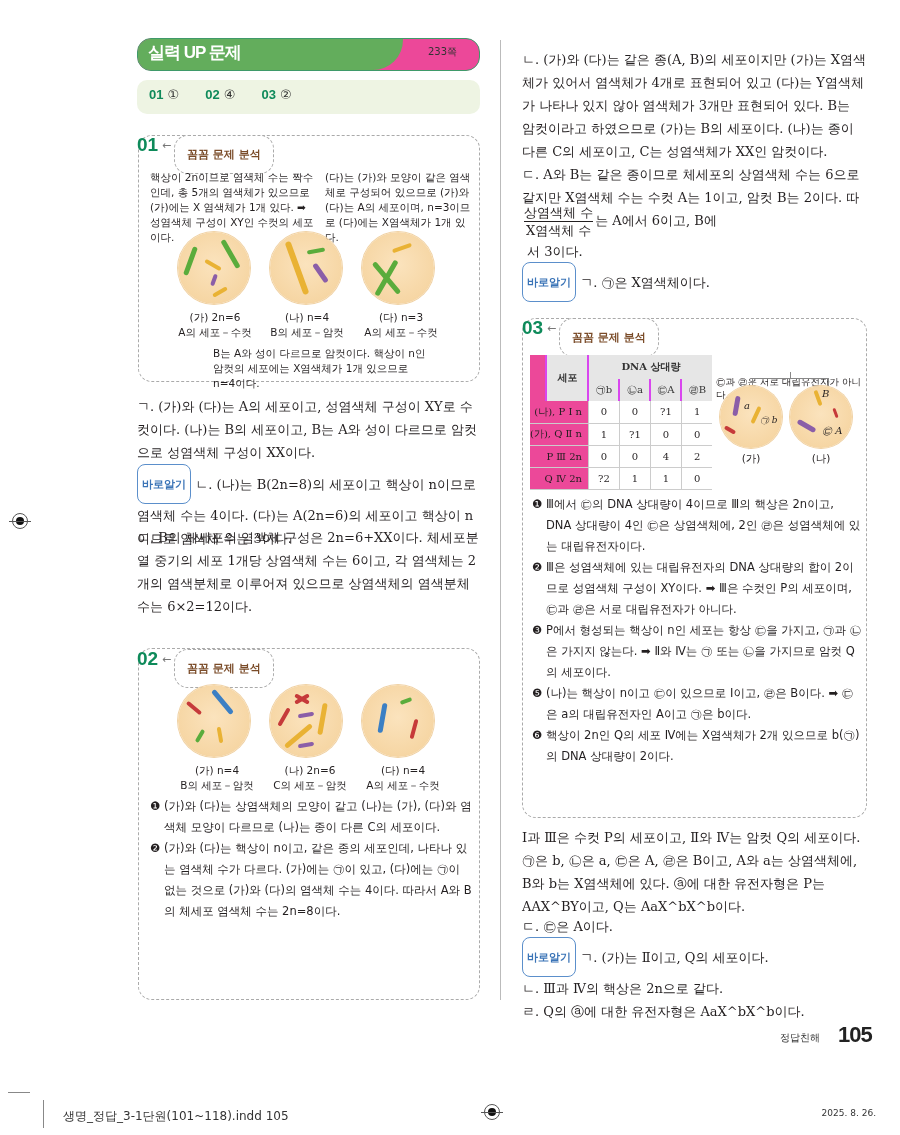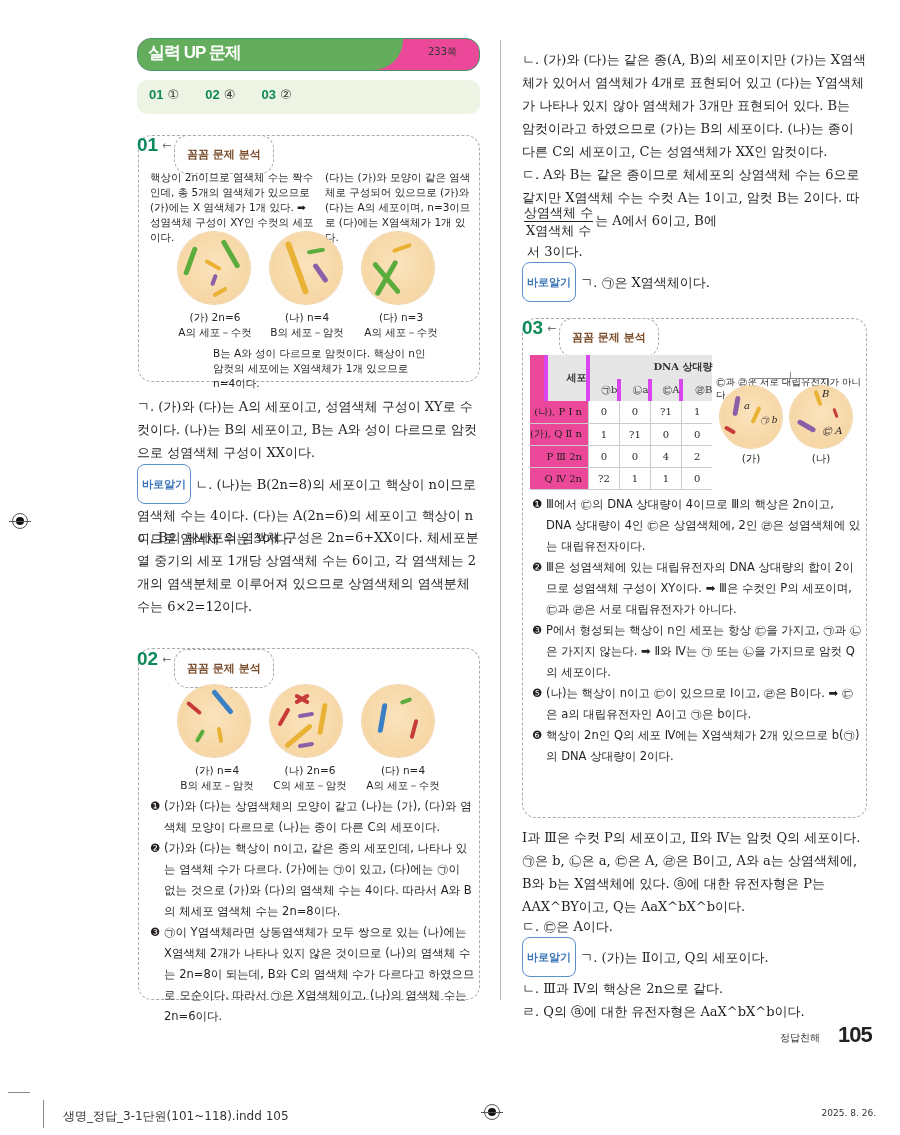--- a/index.html
+++ b/index.html
@@ -26,21 +26,21 @@
   .body { font-size: 13px; line-height: 23px; color: #231f20; }
   .sans12 { font-size: 11.5px; line-height: 21px; }
   .badge { display: inline-block; border: 1px solid #5b8fcb; color: #3b74b7; border-radius: 8px; font-size: 11px; padding: 12px 4px; line-height: 14px; font-weight: bold; font-family: "Liberation Sans", sans-serif; vertical-align: 1px; }
 
   .cell { position: absolute; border-radius: 50%; background: radial-gradient(circle at 50% 45%, #fbe3bd 0%, #f6d6a4 70%, #edc690 100%); box-shadow: 0 0 0 1px #f0d2a5; }
   .chrom { position: absolute; border-radius: 4px; }
 
   .caption { font-size: 10.5px; text-align: center; line-height: 15px; }
 
   table.dna { border-collapse: collapse; font-size: 10px; }
-  table.dna th { background: #e6e6e6; font-weight: bold; color: #333; border-left: 4px solid #d946ef; text-align: right; }
+  table.dna th { background: #e6e6e6; font-weight: bold; color: #333; border-left: 2px solid #d946ef; }
   table.dna td { height: 22px; border-bottom: 1px solid #ccc; text-align: center; }
   table.dna td.lbl { text-align: right; padding-right: 6px; background: #ec4899; }
   table.dna td.v { width: 31px; border-left: 1px solid #ccc; }
 
   .divider { left: 500px; top: 40px; width: 1px; height: 960px; background: #bbb; }
   .footer-l { left: 63px; top: 1108px; font-size: 12px; color: #333; }
   .footer-r { right: 24px; top: 1108px; font-size: 9px; color: #333; }
   .pgtxt { left: 780px; top: 1031px; font-size: 10px; color: #333; }
   .pgnum { left: 838px; top: 1022px; font-size: 22px; font-weight: bold; color: #222; font-family: "Liberation Sans", sans-serif; letter-spacing: -1px; }
   .reg { width: 16px; height: 16px; border-radius: 50%; border: 1px solid #555; }
@@ -143,21 +143,20 @@
   <div>C의 세포－암컷</div>
 </div>
 <div class="abs caption" style="left:358px; top:763px; width:90px;">
   <div>(다) n=4</div>
   <div>A의 세포－수컷</div>
 </div>
 
 <div class="abs sans12" style="left:150px; top:796px; width:325px;">
   <div style="padding-left:14px; text-indent:-14px;"><span>❶</span> <span>(가)와 (다)는 상염색체의 모양이 같고 (나)는 (가), (다)와 염색체 모양이 다르므로 (나)는 종이 다른 C의 세포이다.</span></div>
   <div style="padding-left:14px; text-indent:-14px;"><span>❷</span> <span>(가)와 (다)는 핵상이 n이고, 같은 종의 세포인데, 나타나 있는 염색체 수가 다르다. (가)에는 ㉠이 있고, (다)에는 ㉠이 없는 것으로 (가)와 (다)의 염색체 수는 4이다. 따라서 A와 B의 체세포 염색체 수는 2n=8이다.</span></div>
-  <div style="padding-left:14px; text-indent:-14px;"><span>❸</span> <span>㉠이 Y염색체라면 상동염색체가 모두 쌍으로 있는 (나)에는 X염색체 2개가 나타나 있지 않은 것이므로 (나)의 염색체 수는 2n=8이 되는데, B와 C의 염색체 수가 다르다고 하였으므로 모순이다. 따라서 ㉠은 X염색체이고, (나)의 염색체 수는 2n=6이다.</span></div>
 </div>
 
 <div class="abs divider"></div>
 
 <div class="abs body serif" style="left:522px; top:48px; width:345px;">ㄴ. (가)와 (다)는 같은 종(A, B)의 세포이지만 (가)는 X염색체가 있어서 염색체가 4개로 표현되어 있고 (다)는 Y염색체가 나타나 있지 않아 염색체가 3개만 표현되어 있다. B는 암컷이라고 하였으므로 (가)는 B의 세포이다. (나)는 종이 다른 C의 세포이고, C는 성염색체가 XX인 암컷이다.</div>
 <div class="abs body serif" style="left:522px; top:163px; width:345px; height:46px; overflow:hidden;">ㄷ. A와 B는 같은 종이므로 체세포의 상염색체 수는 6으로 같지만 X염색체 수는 수컷 A는 1이고, 암컷 B는 2이다. 따라서 체세포분열 중기의 세포 1개당</div>
 <div class="abs body serif" style="left:522px; top:204px; width:345px;">
   <span style="display:inline-block; vertical-align:middle; text-align:center; line-height:17px; margin:0 2px;">
     <span style="display:block; border-bottom:1px solid #231f20;">상염색체 수</span>
     <span style="display:block;">X염색체 수</span>

